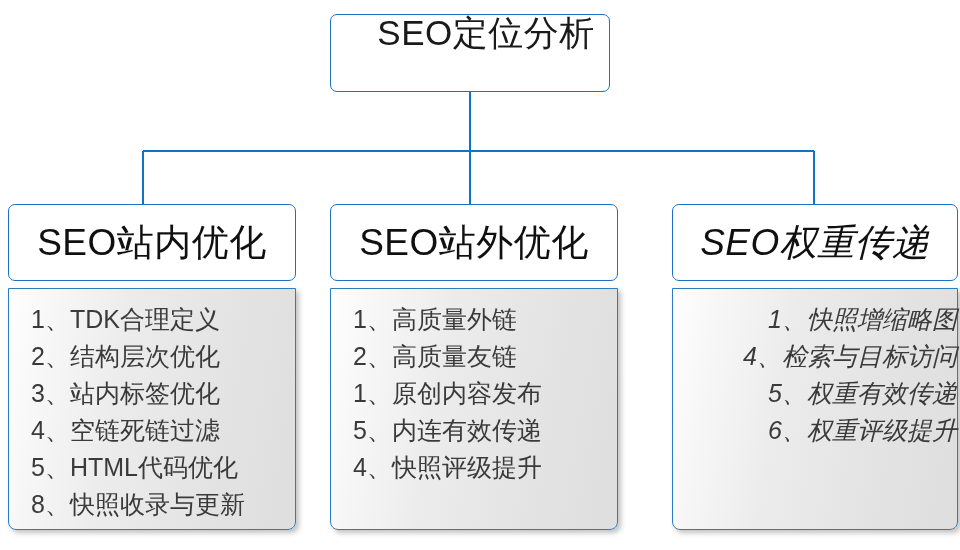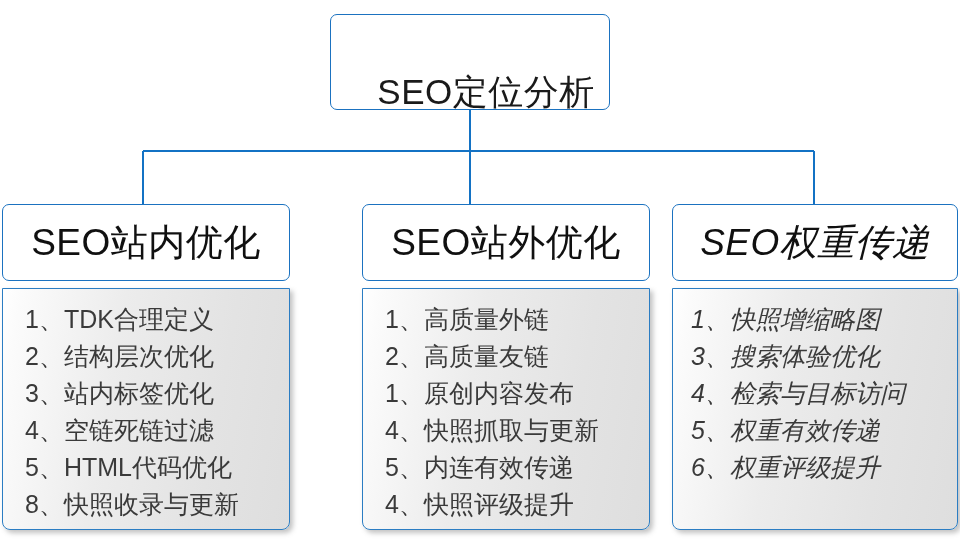--- a/index.html
+++ b/index.html
@@ -28,45 +28,45 @@
     height: 550px;
     pointer-events: none;
   }
 
   
   .root-box {
     position: absolute;
     left: 330px;
     top: 14px;
     width: 280px;
-    height: 96px;
+    height: 78px;
     box-sizing: border-box;
     background: #ffffff;
     border: 1px solid #1b72c0;
     border-radius: 7px;
     display: flex;
-    align-items: flex-end;
+    align-items: flex-start;
     justify-content: center;
     padding-left: 32px;
   }
   .root-box .root-label {
     font-size: 35px;
     color: #1a1a1a;
     letter-spacing: 0.5px;
     line-height: 1;
     white-space: nowrap;
   }
 
   
   .column {
     position: absolute;
     top: 204px;
   }
-  .col-0 { left: 2px;   width: 288px; }
-  .col-1 { left: 330px; width: 288px; margin-left: 32px; }
+  .col-0 { left: 8px;   width: 288px; }
+  .col-1 { left: 330px; width: 288px; }
   .col-2 { left: 672px; width: 286px; font-style: italic; }
 
   .col-header {
     box-sizing: border-box;
     width: 100%;
     height: 77px;
     background: #ffffff;
     border: 1px solid #1b72c0;
     border-radius: 7px;
     display: flex;
@@ -95,21 +95,21 @@
     flex-direction: column;
     justify-content: flex-start;
   }
   .list-item {
     font-size: 25px;
     color: #3a3a3a;
     line-height: 37px;
     white-space: nowrap;
     padding-left: 22px;
   }
-  .col-2 .list-item { padding-left: 18px; }
+  .col-2 .list-item { padding-left: 18px; text-align: right; }
 </style>
 </head>
 <body>
 
 <div id="canvas">
 
   <svg id="connectors" viewBox="0 0 960 550" xmlns="http://www.w3.org/2000/svg">
     <g stroke="#1372c4" stroke-width="2" fill="none" shape-rendering="crispEdges">
       <path d="M470,92 L470,204"></path>
       <path d="M143,151 L814,151"></path>
@@ -137,32 +137,30 @@
   </div>
 
   <div class="column col-1">
     <div class="col-header">
       <span class="header-label">SEO站外优化</span>
     </div>
     <div class="col-body">
       <div class="list-item">1、高质量外链</div>
       <div class="list-item">2、高质量友链</div>
       <div class="list-item">1、原创内容发布</div>
-      <div class="list-item">4、快照抓取与更新</div>
       <div class="list-item">5、内连有效传递</div>
       <div class="list-item">4、快照评级提升</div>
     </div>
   </div>
 
   <div class="column col-2">
     <div class="col-header">
       <span class="header-label">SEO权重传递</span>
     </div>
     <div class="col-body">
       <div class="list-item">1、快照增缩略图</div>
-      <div class="list-item">3、搜索体验优化</div>
       <div class="list-item">4、检索与目标访问</div>
       <div class="list-item">5、权重有效传递</div>
       <div class="list-item">6、权重评级提升</div>
     </div>
   </div>
 
 </div>
 
 </body></html>

